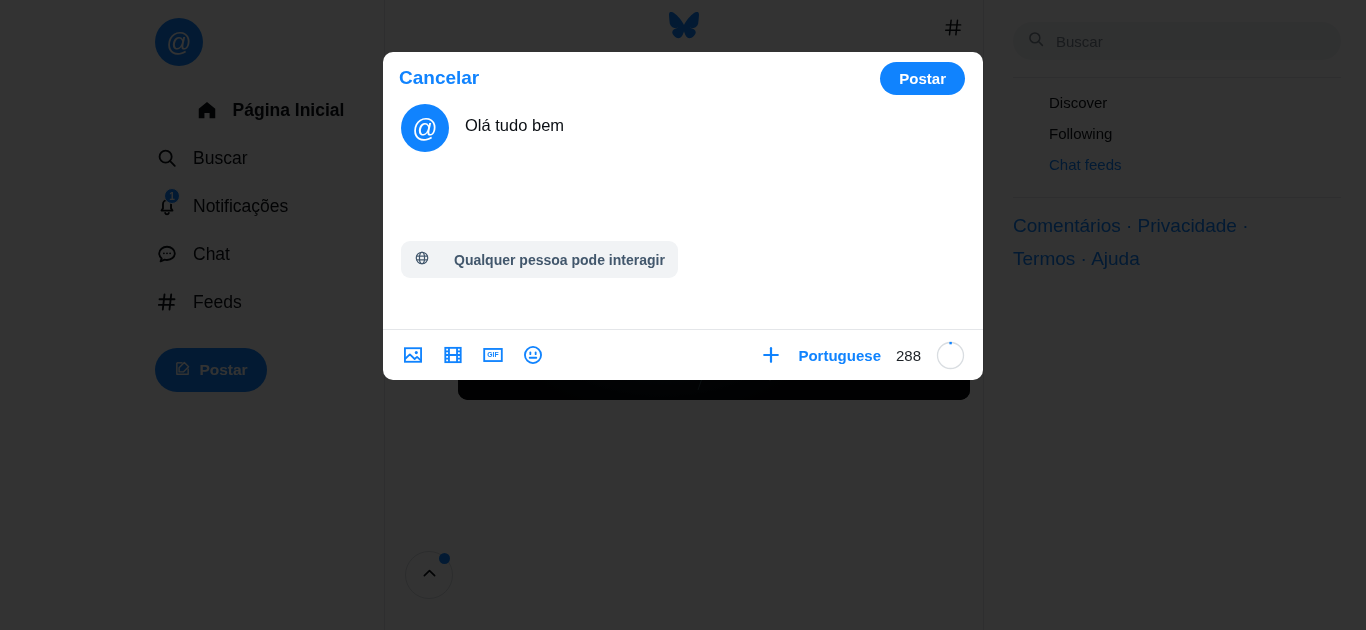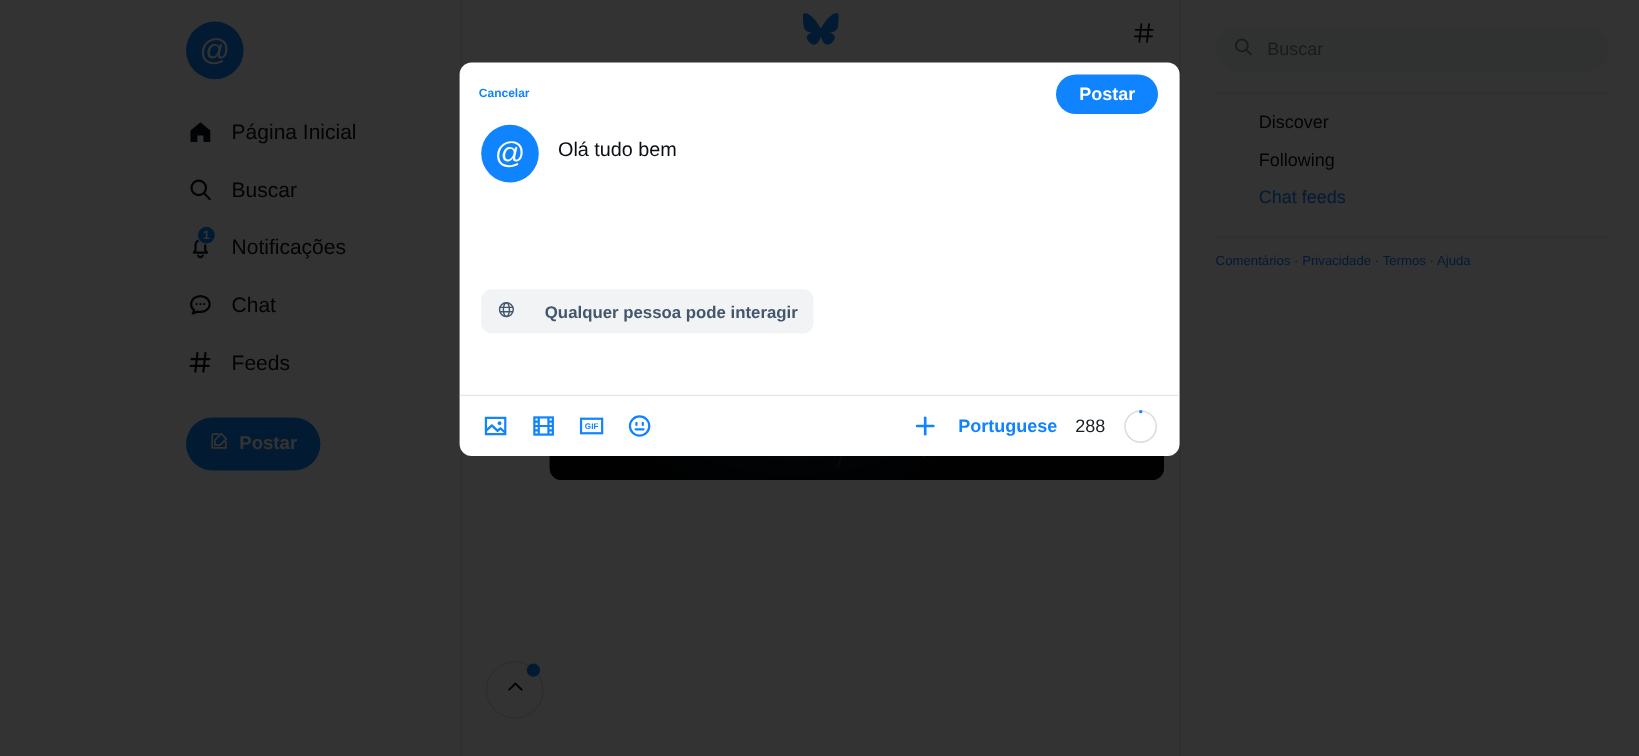--- a/index.html
+++ b/index.html
@@ -53,21 +53,21 @@
 
   .nav-item {
     display: flex;
     align-items: center;
     gap: 14px;
     height: 48px;
     color: #0b0f14;
     font-size: 17.5px;
     cursor: pointer;
   }
-  .nav-item.active { font-weight: normal; }
+  .nav-item.active { font-weight: bold; justify-content: center; }
   .nav-icon {
     position: relative;
     width: 24px; height: 24px;
     display: flex; align-items: center; justify-content: center;
     flex: 0 0 24px;
   }
   .nav-icon svg { display: block; }
 
   .badge {
     position: absolute;
@@ -204,21 +204,21 @@
   .right-links { padding-top: 9px; margin-left: 36px; }
   .right-link {
     font-size: 15px;
     color: #0b0f14;
     padding: 7px 0;
     cursor: pointer;
   }
   .right-link.blue { color: #1083fe; }
   .footer-links {
     padding-top: 11px;
-    font-size: 11px;
+    font-size: 19px;
     color: #1083fe;
     line-height: 1.75;
     max-width: 275px;
   }
   .footer-links span { cursor: pointer; }
   .sep { color: #1083fe; }
 
   
   .overlay {
     position: absolute;
@@ -245,21 +245,21 @@
   .modal-top {
     height: 52px;
     display: flex;
     align-items: center;
     justify-content: space-between;
     padding: 0 18px 0 16px;
   }
   .cancel-btn {
     background: none; border: none;
     color: #1083fe;
-    font-size: 10px;
+    font-size: 19px;
     font-weight: bold;
     cursor: pointer;
     font-family: "Liberation Sans", sans-serif;
     padding: 0;
   }
   .modal-post-btn {
     background: #1083fe;
     border: none;
     color: #ffffff;
     font-size: 15px;

